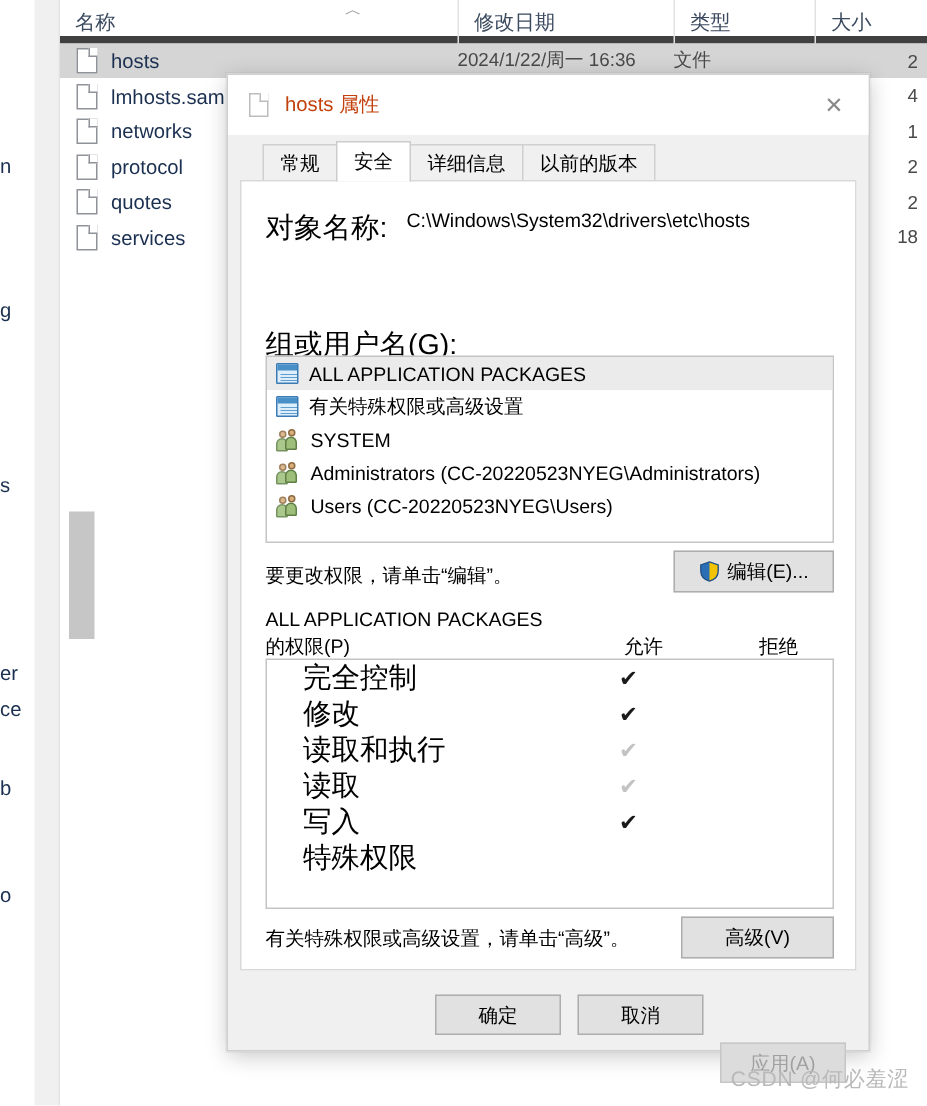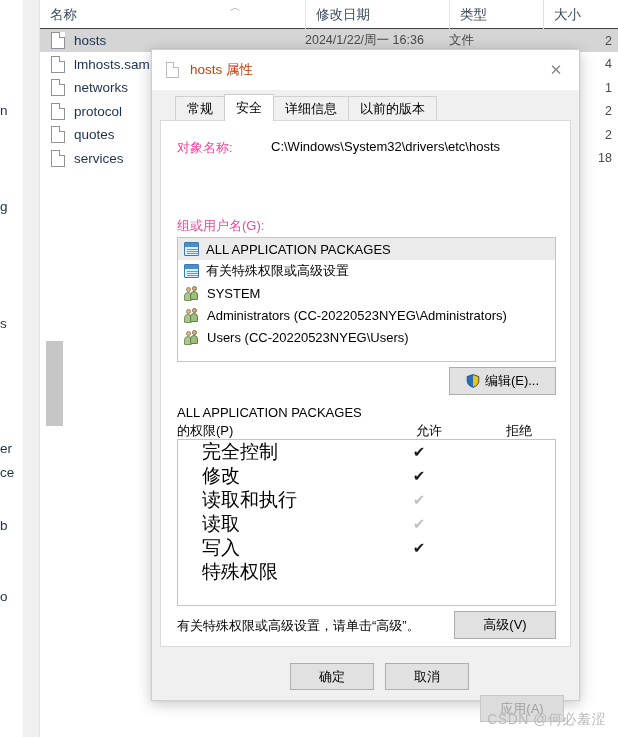--- a/index.html
+++ b/index.html
@@ -31,21 +31,21 @@
     background: #f0f0f0; border-right: 1px solid #e4e4e4;
   }
   .vscroll-thumb {
     position: absolute; left: 23px; width: 17px;
     background: #c6c6c6;
   }
 
   
   .col-header {
     position: absolute; left: 40px; top: 0; right: 0; height: 29px;
-    background: #ffffff; border-bottom: 1px solid #404040;
+    background: #ffffff; border-bottom: 5px solid #404040;
   }
   .col-cell {
     position: absolute; top: 0; height: 29px;
     display: flex; align-items: center;
     font-size: 13.5px; color: #3b4a5f;
     padding-left: 10px;
     border-left: 1px solid #e2e2e2;
   }
   .col-cell.first { border-left: none; padding-left: 10px; }
   .sort-chevron {
@@ -129,21 +129,21 @@
     border-color: #cccccc; position: relative; z-index: 3;
   }
 
   .tabpanel {
     position: absolute; left: 8px; top: 70px;
     width: 411px; height: 527px;
     background: #ffffff; border: 1px solid #d9d9d9;
   }
 
   .field-label {
-    position: absolute; font-size: 13px; color: #ec4899; white-space: nowrap;
+    position: absolute; font-size: 19px; color: #000000; white-space: nowrap;
   }
   .field-value {
     position: absolute; font-size: 13px; color: #000000; white-space: nowrap;
   }
 
   
   .groups-box {
     position: absolute; left: 16px; top: 116px;
     width: 379px; height: 125px;
     background: #ffffff; border: 1px solid #c4c4c4;
@@ -396,20 +396,21 @@
             </div>
             <div class="p p2">
               <div class="head"></div>
               <div class="body"></div>
             </div>
           </div>
           <div class="group-label">Users (CC-20220523NYEG\Users)</div>
         </div>
       </div>
 
+    <div class="hint" style="left:16px; top:254px;">要更改权限，请单击“编辑”。</div>
     <div class="btn" style="left:288px; top:246px; width:107px; height:28px;">
       <span class="shield">
         <svg width="14" height="14" viewBox="0 0 14 14">
           <path d="M7 0.6 L12.8 2.6 V6.6 C12.8 10 10.3 12.4 7 13.4 C3.7 12.4 1.2 10 1.2 6.6 V2.6 Z" fill="#2a6fb5"></path>
           <path d="M7 0.6 L12.8 2.6 V6.6 C12.8 10 10.3 12.4 7 13.4 Z" fill="#f2c300"></path>
           <path d="M7 0.6 L12.8 2.6 V6.6 C12.8 10 10.3 12.4 7 13.4 C3.7 12.4 1.2 10 1.2 6.6 V2.6 Z" fill="none" stroke="#1f4f85" stroke-width="0.9"></path>
         </svg>
       </span>
       <span>编辑(E)...</span>
     </div>

